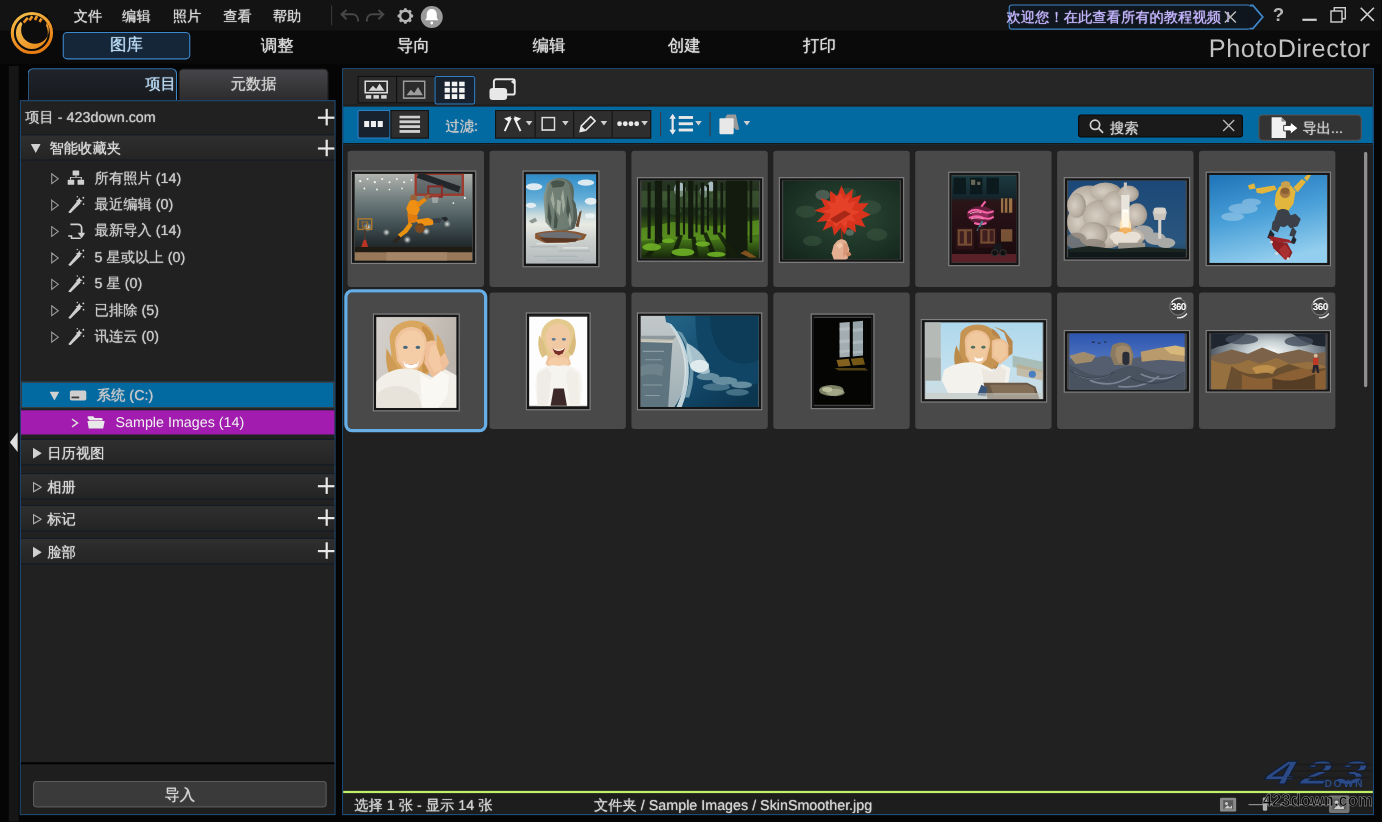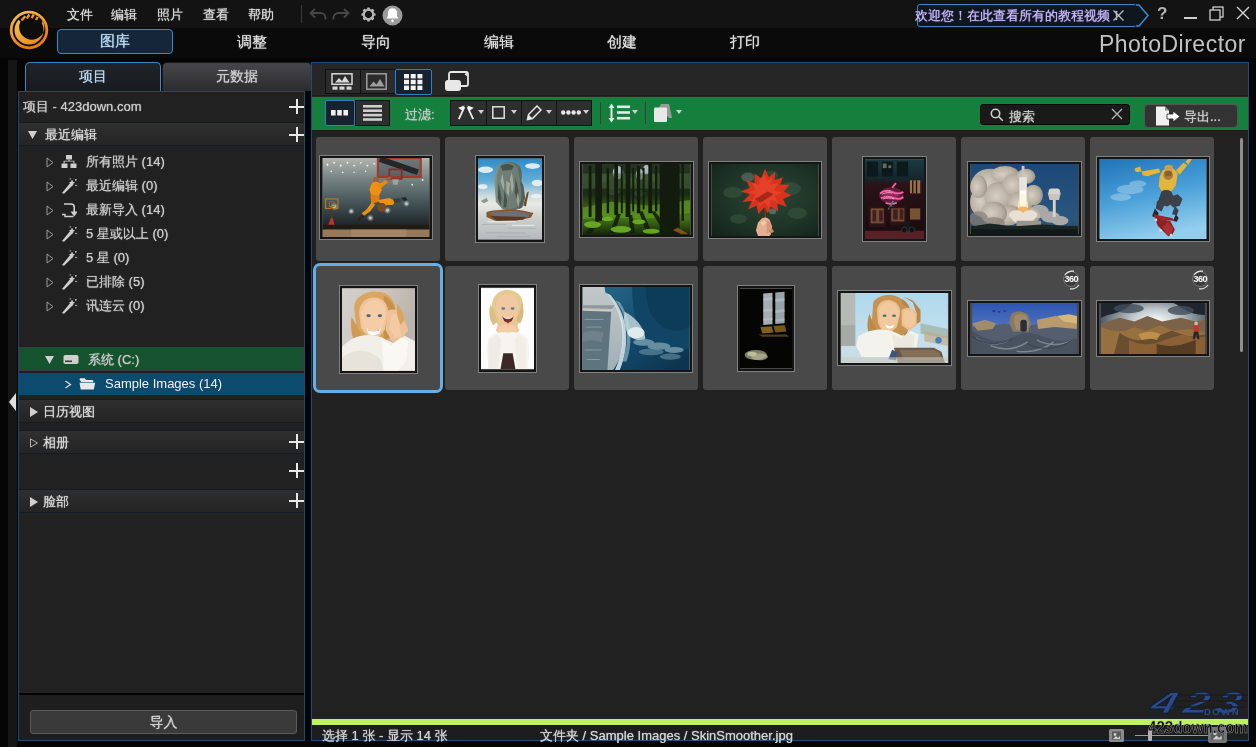--- a/index.html
+++ b/index.html
@@ -5,37 +5,37 @@
 .ab{position:absolute}
 .cjk{text-shadow:0 0 1px currentColor}
 
 #titlebar{left:0;top:0;width:1256px;height:28px;background:#131313}
 #tabrow{left:0;top:28px;width:1256px;height:30px;background:#0a0a0a}
 .menuitem{top:6px;height:17px;line-height:17px;font-size:13px;color:#d6d6d6}
 .modetab{top:31px;height:21px;line-height:21px;font-size:15px;color:#dcdcdc;text-align:right}
 #seltab{left:57px;top:29px;width:116px;height:25px;background:#152638;border:1.5px solid #3d88cb;border-radius:4px;color:#b8d8f2;text-align:center;line-height:22px;font-size:15px}
 #pdlogo{top:31px;right:10px;font-size:23px;color:#c3c3c3;letter-spacing:.5px}
 
-#ltab1{left:25px;top:62px;width:136px;height:30px;background:linear-gradient(#20242a,#17191d);border:1.5px solid #3d88cb;border-bottom:none;border-radius:5px 5px 0 0;color:#b9d9f3;text-align:center;line-height:27px;font-size:14px}
-#ltab2{left:162px;top:62px;width:150px;height:29px;background:linear-gradient(#46464a,#2c2c2e);border:1px solid #1a1a1a;border-bottom:none;border-radius:5px 5px 0 0;color:#cfcfcf;text-align:center;line-height:27px;font-size:14px}
+#ltab1{left:25px;top:62px;width:136px;height:30px;background:linear-gradient(#20242a,#17191d);border:1.5px solid #3d88cb;border-bottom:none;border-radius:5px 5px 0 0;color:#b9d9f3;text-align:right;line-height:27px;font-size:14px}
+#ltab2{left:162px;top:62px;width:137px;height:29px;background:linear-gradient(#46464a,#2c2c2e);border:1px solid #1a1a1a;border-bottom:none;border-radius:5px 5px 0 0;color:#cfcfcf;text-align:center;line-height:27px;font-size:14px}
 #lpanel{left:18px;top:91px;width:287px;height:650px;background:#212121;border:1px solid #1d4a73}
 .sechead{position:absolute;left:0;width:285px;height:24px;background:linear-gradient(#2f2f30,#242425);border-top:1px solid #131c26;border-bottom:1px solid #131c26;color:#d8d8d8;font-size:13px;line-height:24px}
 .titem{position:absolute;left:0;width:285px;height:24px;color:#c9c9c9;font-size:13px;line-height:24px}
 .plus{position:absolute;width:15px;height:15px;color:#e8e8e8}
 .plus:before{content:"";position:absolute;left:7px;top:0;width:1.5px;height:15px;background:#e8e8e8}
 .plus:after{content:"";position:absolute;left:0;top:7px;width:15px;height:1.5px;background:#e8e8e8}
 #importbtn{left:11px;top:618px;width:267px;height:24px;background:#3a3a3a;border:1px solid #5a5a5a;border-radius:3px;color:#d6d6d6;font-size:14px;text-align:center;line-height:22px}
 
 #mpanel{left:311px;top:62px;width:938px;height:679px;background:#262626;border:1px solid #1b4c7e}
 #tb1{left:0;top:0;width:936px;height:33px;background:#262626;border-bottom:1px solid #1b1b1b}
-#tb2{left:0;top:34px;width:936px;height:34px;background:#15803d;border-bottom:1px solid #191919}
+#tb2{left:0;top:34px;width:936px;height:34px;background:#0369a1;border-bottom:1px solid #191919}
 #grid{left:0;top:69px;width:936px;height:586px;background:#212121}
 .cell{position:absolute;width:124px;height:124px;background:#494949;border-radius:3px}
 .ph{position:absolute;border:2px solid #151515;outline:1px solid #818181}
-#statusbar{left:0;top:656px;width:936px;height:21px;background:#1d1d1d;border-top:6px solid #bef264;color:#d2d2d2;font-size:13px;line-height:20px}
+#statusbar{left:0;top:656px;width:936px;height:21px;background:#1d1d1d;border-top:2px solid #bef264;color:#d2d2d2;font-size:13px;line-height:20px}
 .tbtn{position:absolute;background:#2e2e2e;border:1px solid #121212}
 .tbtn.sel{background:#17222e;border:1.5px solid #2f7fc4;border-radius:2px}
 .tArr{left:27px;top:7px;width:8px;height:11px;fill:none;stroke:#9a9a9a;stroke-width:1}
 .tIco{left:42px;top:4px;width:16px;height:16px}
 .tTxt{position:absolute;left:67px}
 </style></head><body>
 <div class="ab" id="titlebar"></div>
 <div class="ab" id="tabrow"></div>
 
 <div class="ab menuitem cjk" style="left:67px">文件</div>
@@ -125,21 +125,21 @@
 <div class="ab cjk" id="ltab2">元数据</div>
 <div class="ab" id="lpanel">
  <div class="titem cjk" style="top:1px;height:28px;line-height:28px">
       <span style="position:absolute;left:4px">项目 - 423down.com</span>
     </div>
  <div class="plus" style="left:270px;top:7px"></div>
  <div class="sechead" style="top:30px">
       <svg class="ab" style="left:9px;top:8px" width="9" height="8">
         <path d="M0 0h9l-4.5 8z" fill="#d0d0d0"></path>
       </svg>
-      <span style="position:absolute;left:26px" class="cjk">最近编辑</span>
+      <span style="position:absolute;left:26px" class="cjk">智能收藏夹</span>
     </div>
  <div class="plus" style="left:270px;top:35px"></div>
 
  <div class="titem cjk" style="top:58px">
       <svg class="ab tArr">
         <path d="M1 1l6 4.5-6 4.5z"></path>
       </svg>
       <svg class="ab tIco" viewBox="0 0 16 16">
         <g fill="#cfcfcf">
           <rect x="5" y="1" width="6" height="4.5" rx="0.5"></rect>
@@ -231,31 +231,31 @@
         <g fill="#cfcfcf">
           <path d="M1 15 L10 4 L12.5 6.5 L3 15.8z"></path>
           <path d="M11 1.5l1 2.2 2.2 1-2.2 1-1 2.2-1-2.2-2.2-1 2.2-1z"></path>
           <circle cx="14.8" cy="1.8" r="0.9"></circle>
           <circle cx="15" cy="7.5" r="0.8"></circle>
           <circle cx="9.3" cy="0.9" r="0.7"></circle>
         </g>
       </svg>
       <span class="tTxt">讯连云 (0)</span>
     </div>
- <div class="titem cjk" style="top:255px;background:#14532d;border:1px solid #3c3c3c;width:285px">
+ <div class="titem cjk" style="top:255px;background:#0369a1;border:1px solid #3c3c3c;width:285px">
       <svg class="ab" style="left:25px;top:8px" width="9" height="8">
         <path d="M0 0h9l-4.5 8z" fill="#d0d0d0"></path>
       </svg>
       <svg class="ab" style="left:43px;top:5px" width="16" height="14" viewBox="0 0 16 14">
         <rect x="0.5" y="2" width="15" height="9" rx="1.8" fill="#cfcfcf"></rect>
         <rect x="2" y="7.5" width="7" height="1.6" fill="#3a3a3a"></rect>
       </svg>
       <span style="position:absolute;left:68px">系统 (C:)</span>
     </div>
- <div class="titem" style="top:281px;background:#0c4a6e;height:22px;line-height:22px;color:#f0f0f0">
+ <div class="titem" style="top:281px;background:#a21caf;height:22px;line-height:22px;color:#f0f0f0">
       <svg class="ab" style="left:45px;top:7px" width="8" height="9" fill="none" stroke="#ddd" stroke-width="1.3">
         <path d="M1.5 1l5 3.5-5 3.5"></path>
       </svg>
       <svg class="ab" style="left:60px;top:4px" width="17" height="14" viewBox="0 0 17 14">
         <path d="M0.5 2.5a1.2 1.2 0 0 1 1.2-1.2h4l1.4 1.8h6a1.2 1.2 0 0 1 1.2 1.2v0.9h-12z" fill="#e8e8e8"></path>
         <path d="M1.7 12.5 L0.5 5.8h13.8l1.9 0.01-1.4 6.7z" fill="#e8e8e8"></path>
         <path d="M3.2 6.9h13.3l-1.2 5.6" fill="none" stroke="#777" stroke-width="0"></path>
       </svg>
       <span style="position:absolute;left:86px">Sample Images (14)</span>
     </div>
@@ -265,20 +265,26 @@
       </svg>
       <span style="position:absolute;left:24px" class="cjk">日历视图</span>
     </div>
  <div class="sechead" style="top:338px">
       <svg class="ab" style="left:11px;top:7px" width="8" height="10" fill="none" stroke="#b0b0b0">
         <path d="M0.5 0.9l7 4.1-7 4.1z"></path>
       </svg>
       <span style="position:absolute;left:24px" class="cjk">相册</span>
     </div>
  <div class="plus" style="left:270px;top:342px"></div>
+ <div class="sechead" style="top:367px">
+      <svg class="ab" style="left:11px;top:7px" width="8" height="10" fill="none" stroke="#b0b0b0">
+        <path d="M0.5 0.9l7 4.1-7 4.1z"></path>
+      </svg>
+      <span style="position:absolute;left:24px" class="cjk">标记</span>
+    </div>
  <div class="plus" style="left:270px;top:371px"></div>
  <div class="sechead" style="top:397px">
       <svg class="ab" style="left:11px;top:7px" width="8" height="10">
         <path d="M0 0l8 5-8 5z" fill="#d0d0d0"></path>
       </svg>
       <span style="position:absolute;left:24px" class="cjk">脸部</span>
     </div>
  <div class="plus" style="left:270px;top:401px"></div>
  <div class="ab" style="left:0;top:601px;width:285px;height:2px;background:#000"></div>
  <div class="ab" style="left:0;top:603px;width:285px;height:45px;background:#1e1e1e"></div>

